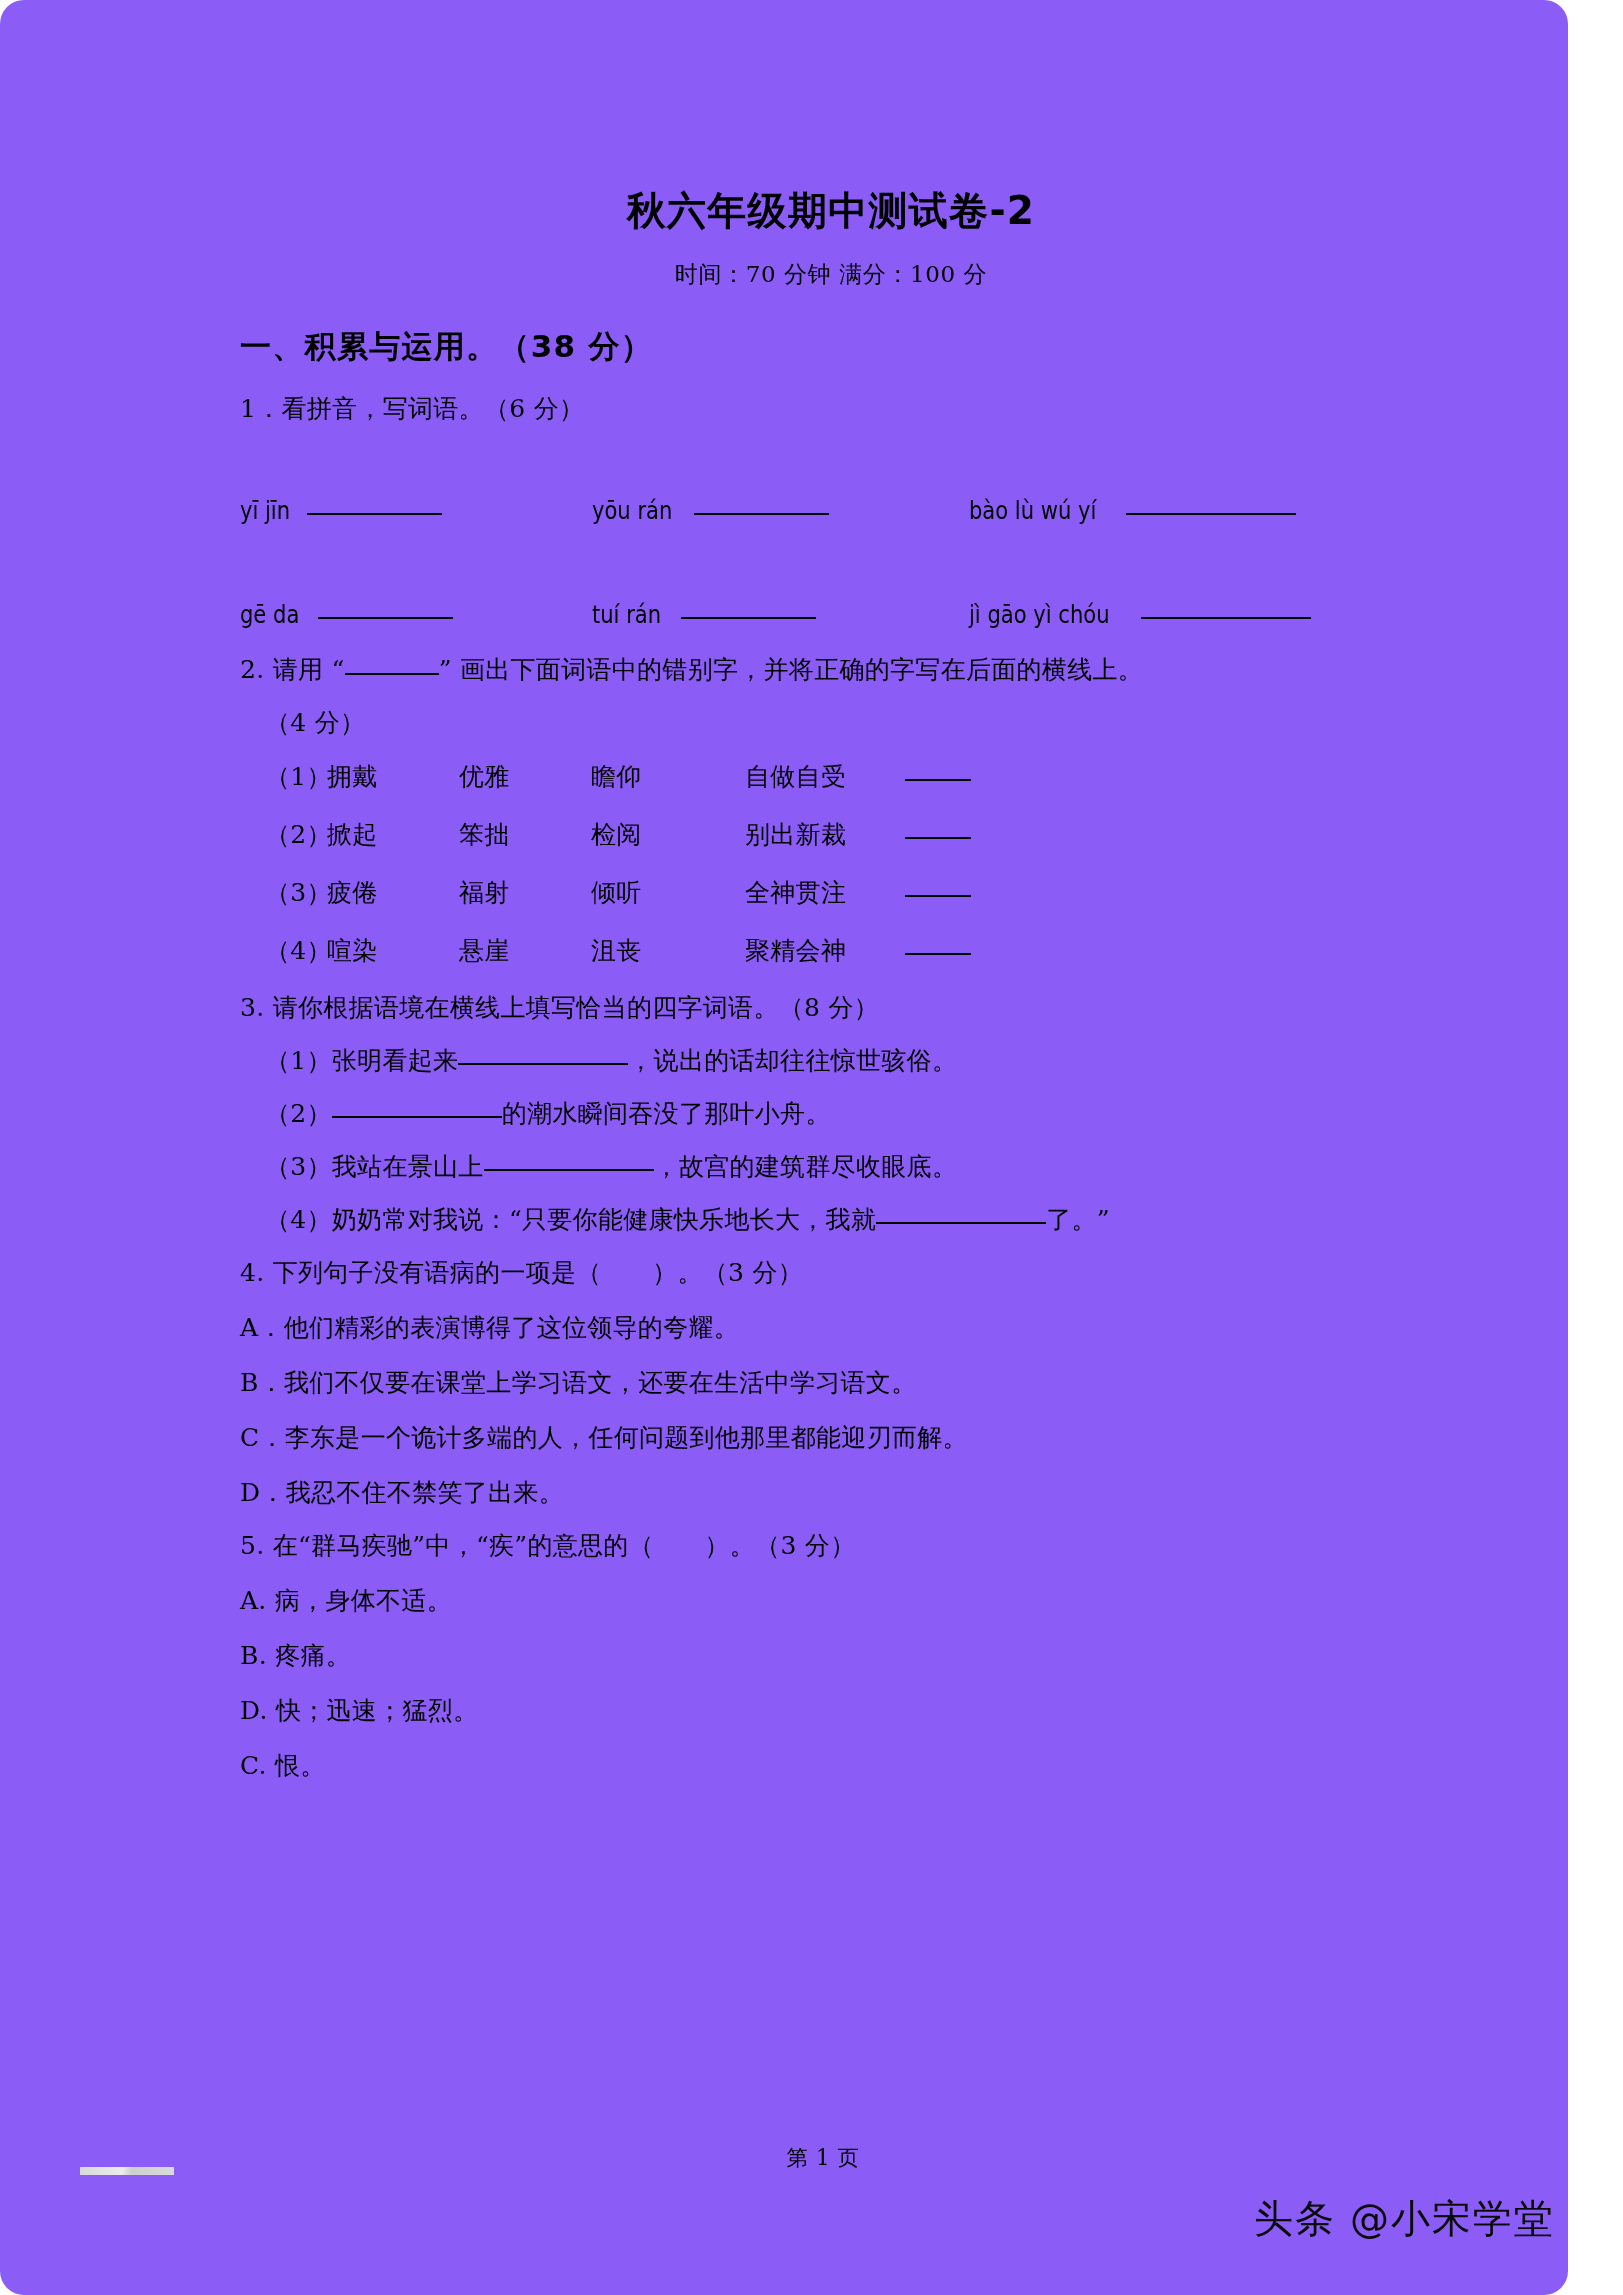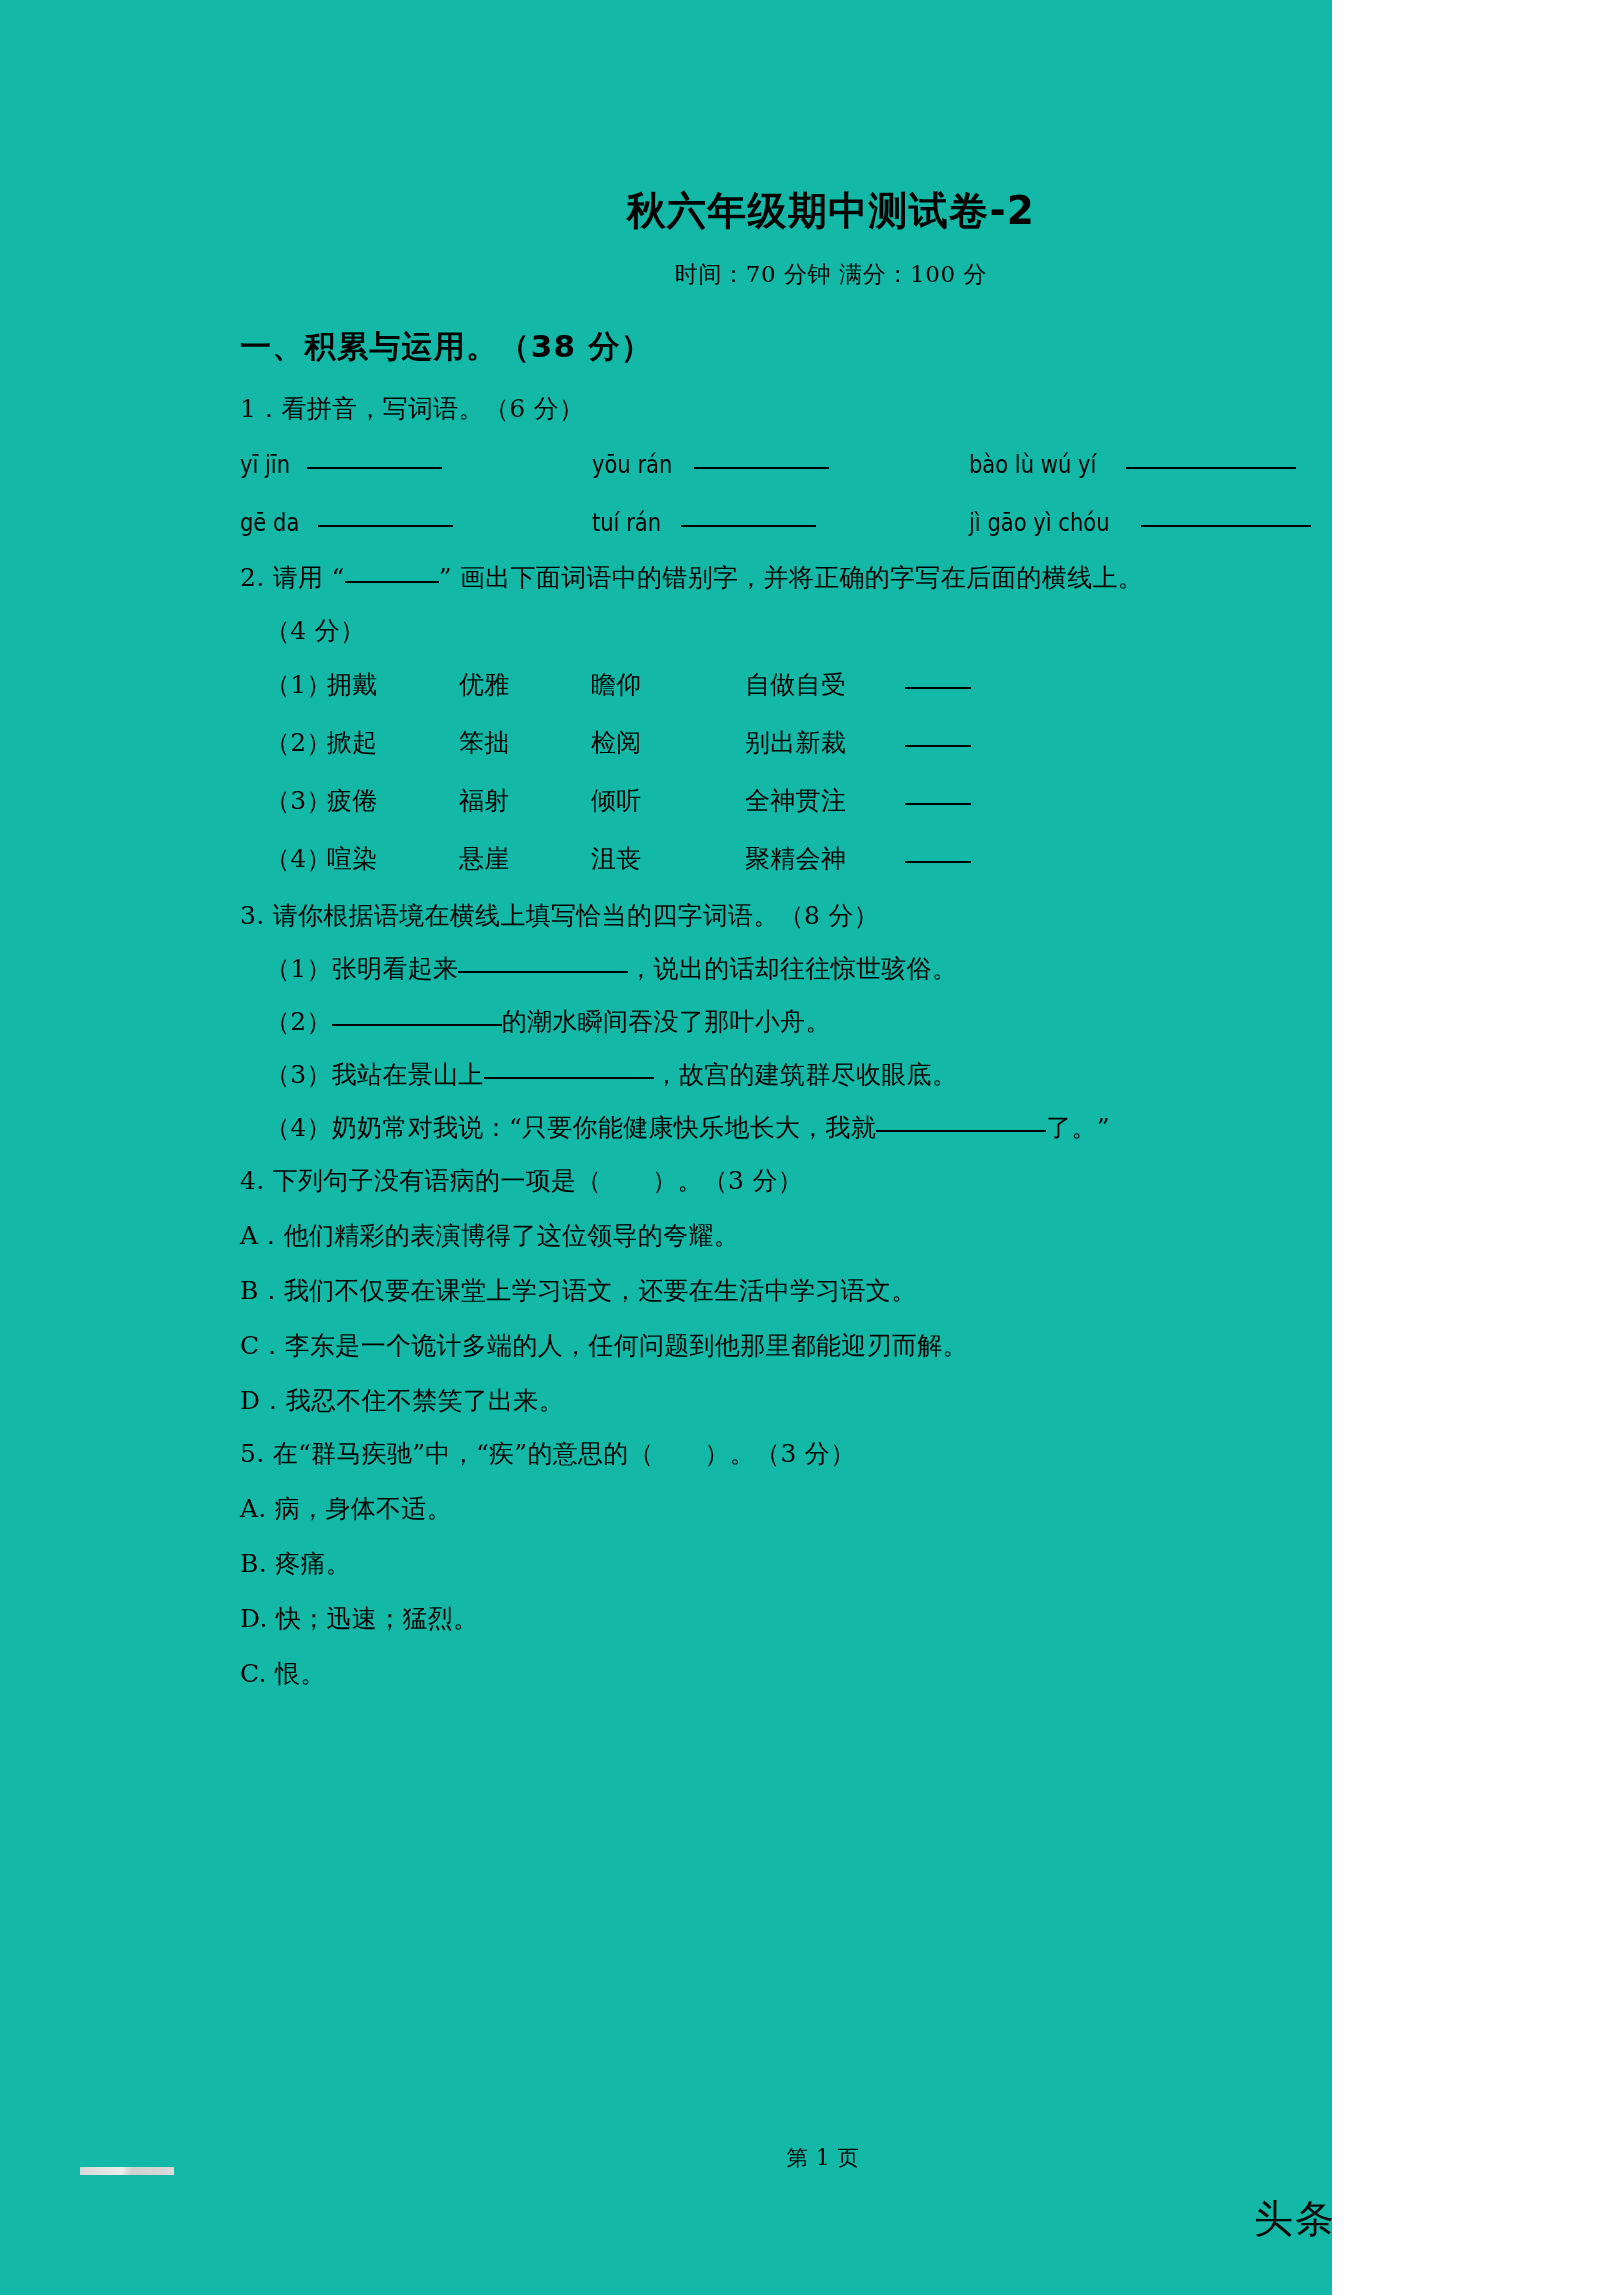--- a/index.html
+++ b/index.html
@@ -6,25 +6,26 @@
     margin: 0;
     padding: 0;
     background: #ffffff;
   }
   body {
     font-family: "DejaVu Serif", "Liberation Serif", serif;
     color: #000000;
   }
   .page {
     position: relative;
-    width: 1332px;
+    width: 1568px;
     height: 2295px;
-    background: #14b8a6;
+    background: #8b5cf6;
     overflow: hidden;
     box-sizing: border-box;
+    border-radius: 24px;
   }
   .content {
     position: absolute;
     left: 240px;
     top: 0;
     width: 1182px;
   }
 
   
   .doc-title {
@@ -102,21 +103,21 @@
     vertical-align: bottom;
   }
   .pinyin-cell .py {
     display: inline-block;
     white-space: nowrap;
     transform: scaleX(0.86);
     transform-origin: left bottom;
   }
   .pinyin-cell .blank { margin-left: 8.8px; }
   .pc-1 { width: 352px; }
-  .pc-2 { width: 377px; }
+  .pc-2 { width: 377px; margin-top: 46px; }
   .pc-3 { width: 440px; }
 
   
   .word-row {
     padding-top: 25px;
     font-size: 25px;
     white-space: nowrap;
     letter-spacing: 0.3px;
   }
   .word-row .idx  { display: inline-block; width: 62px; }

